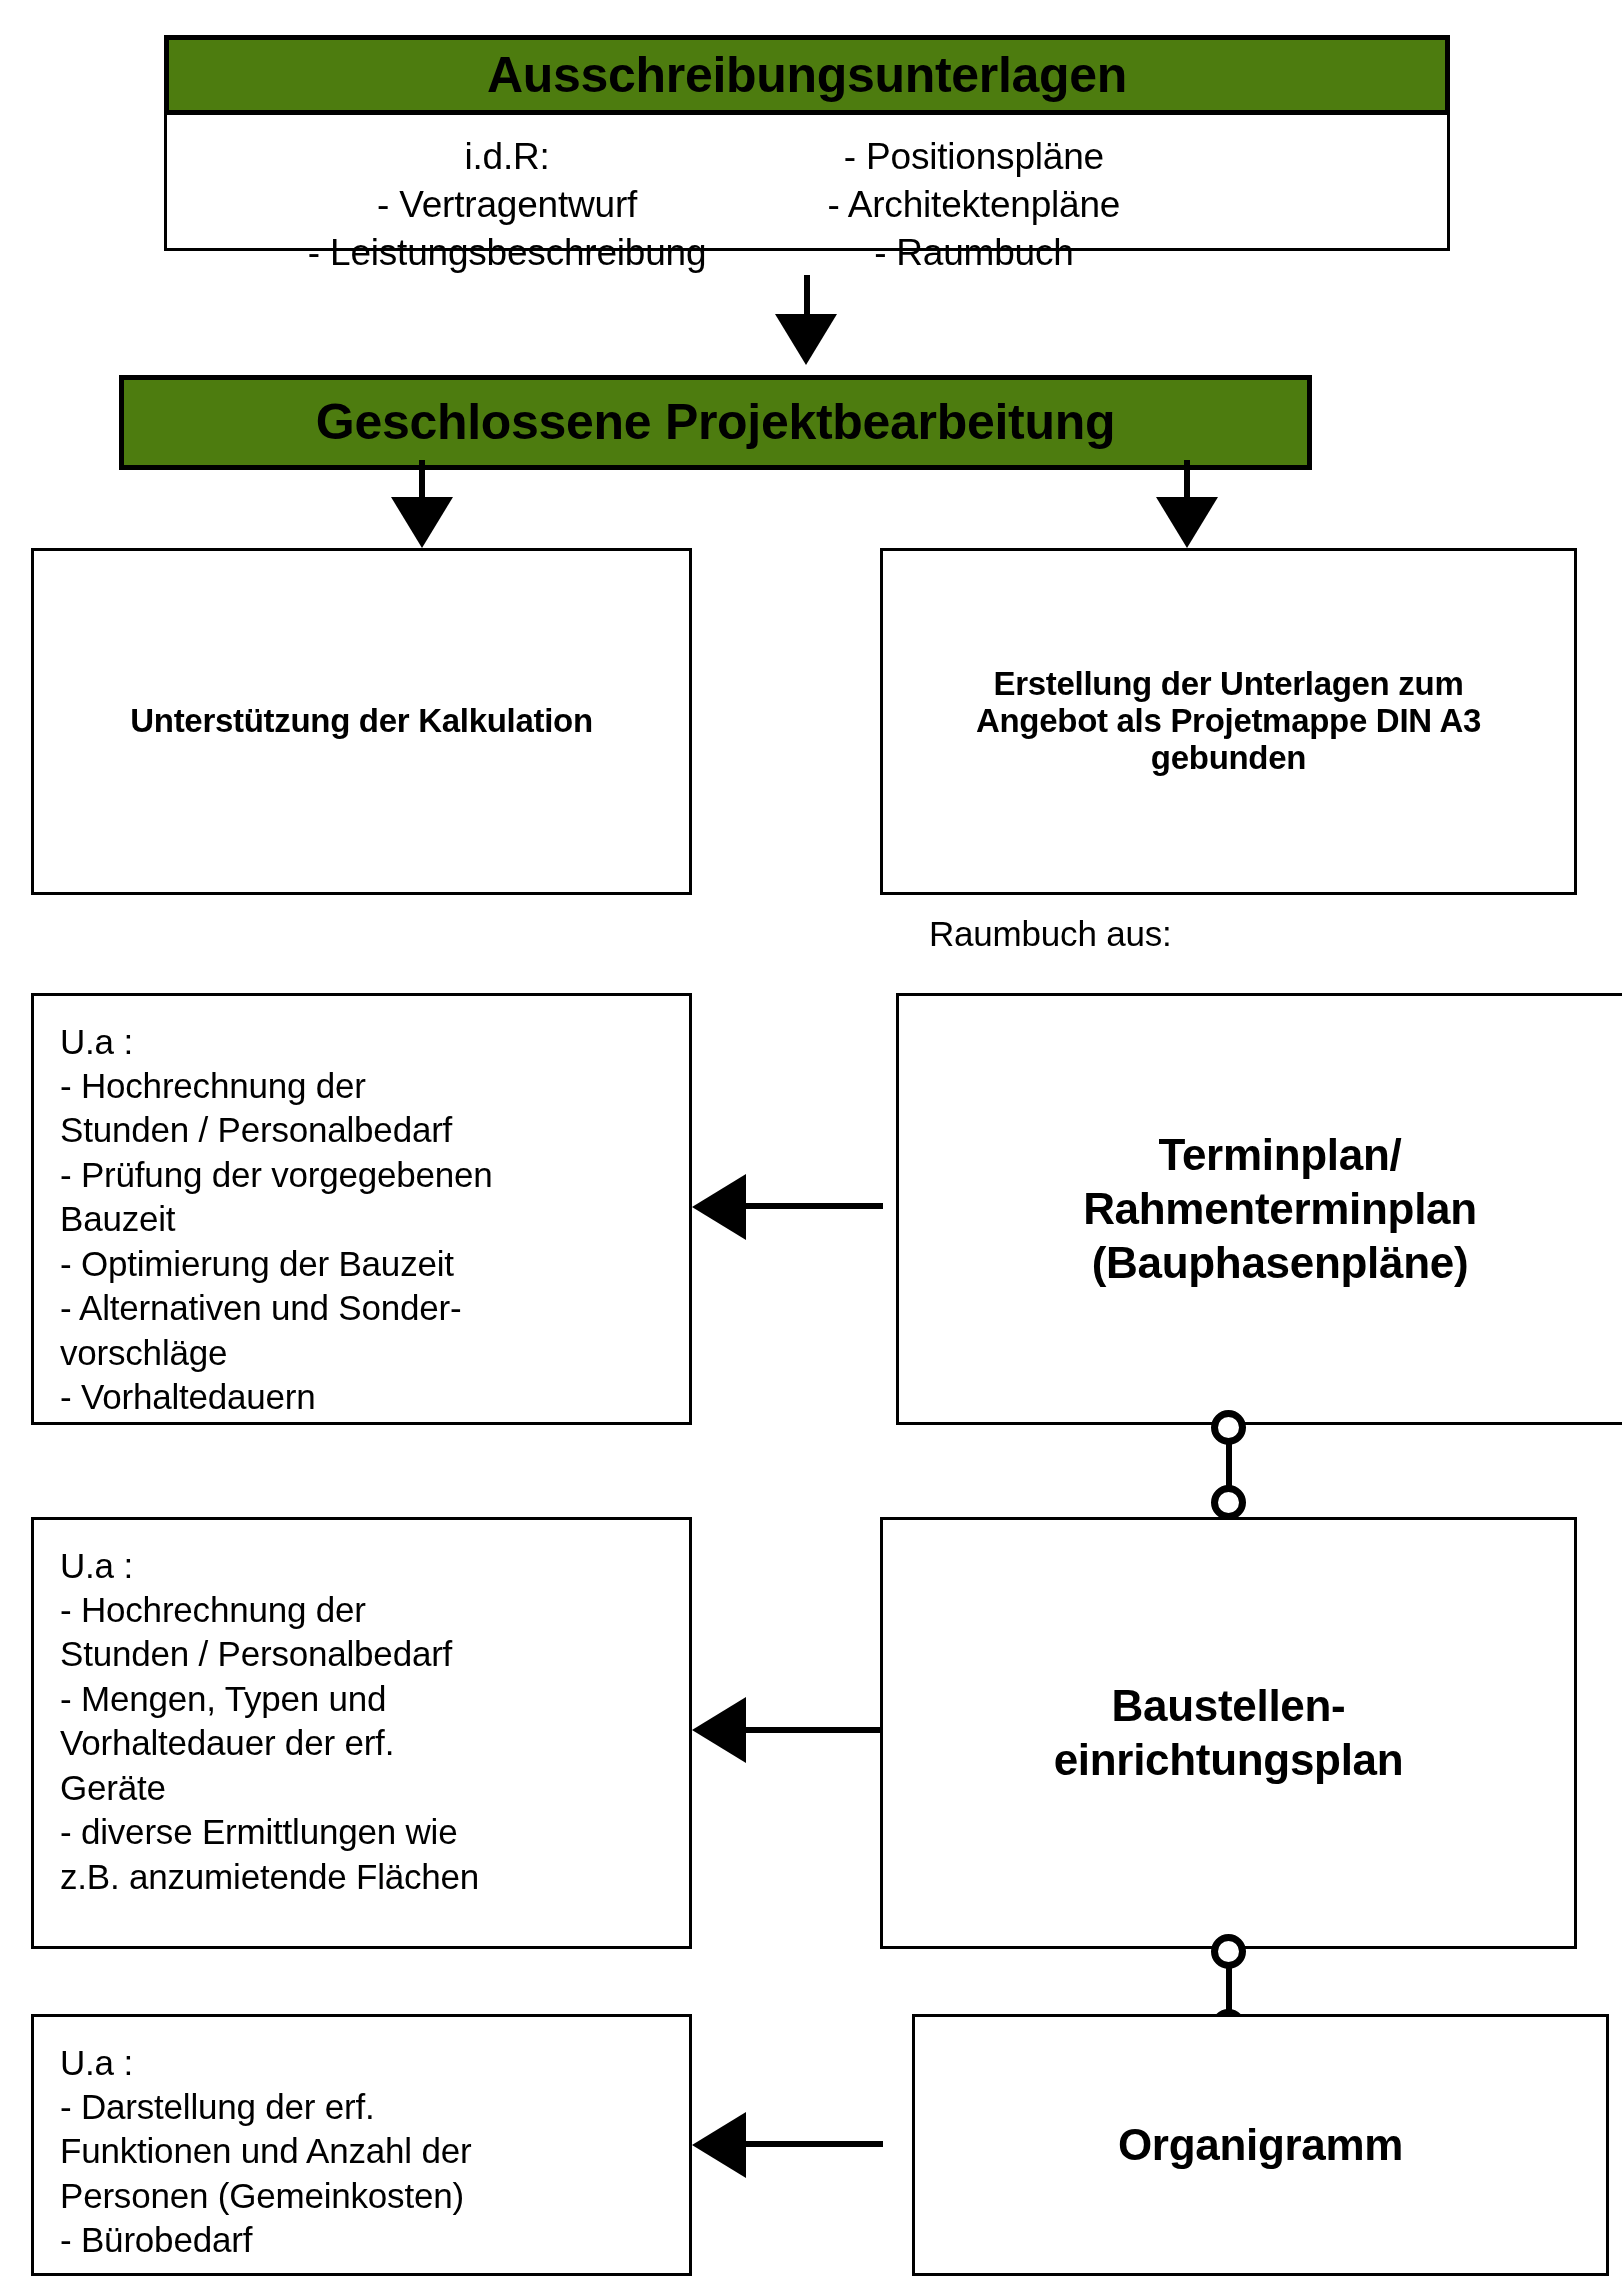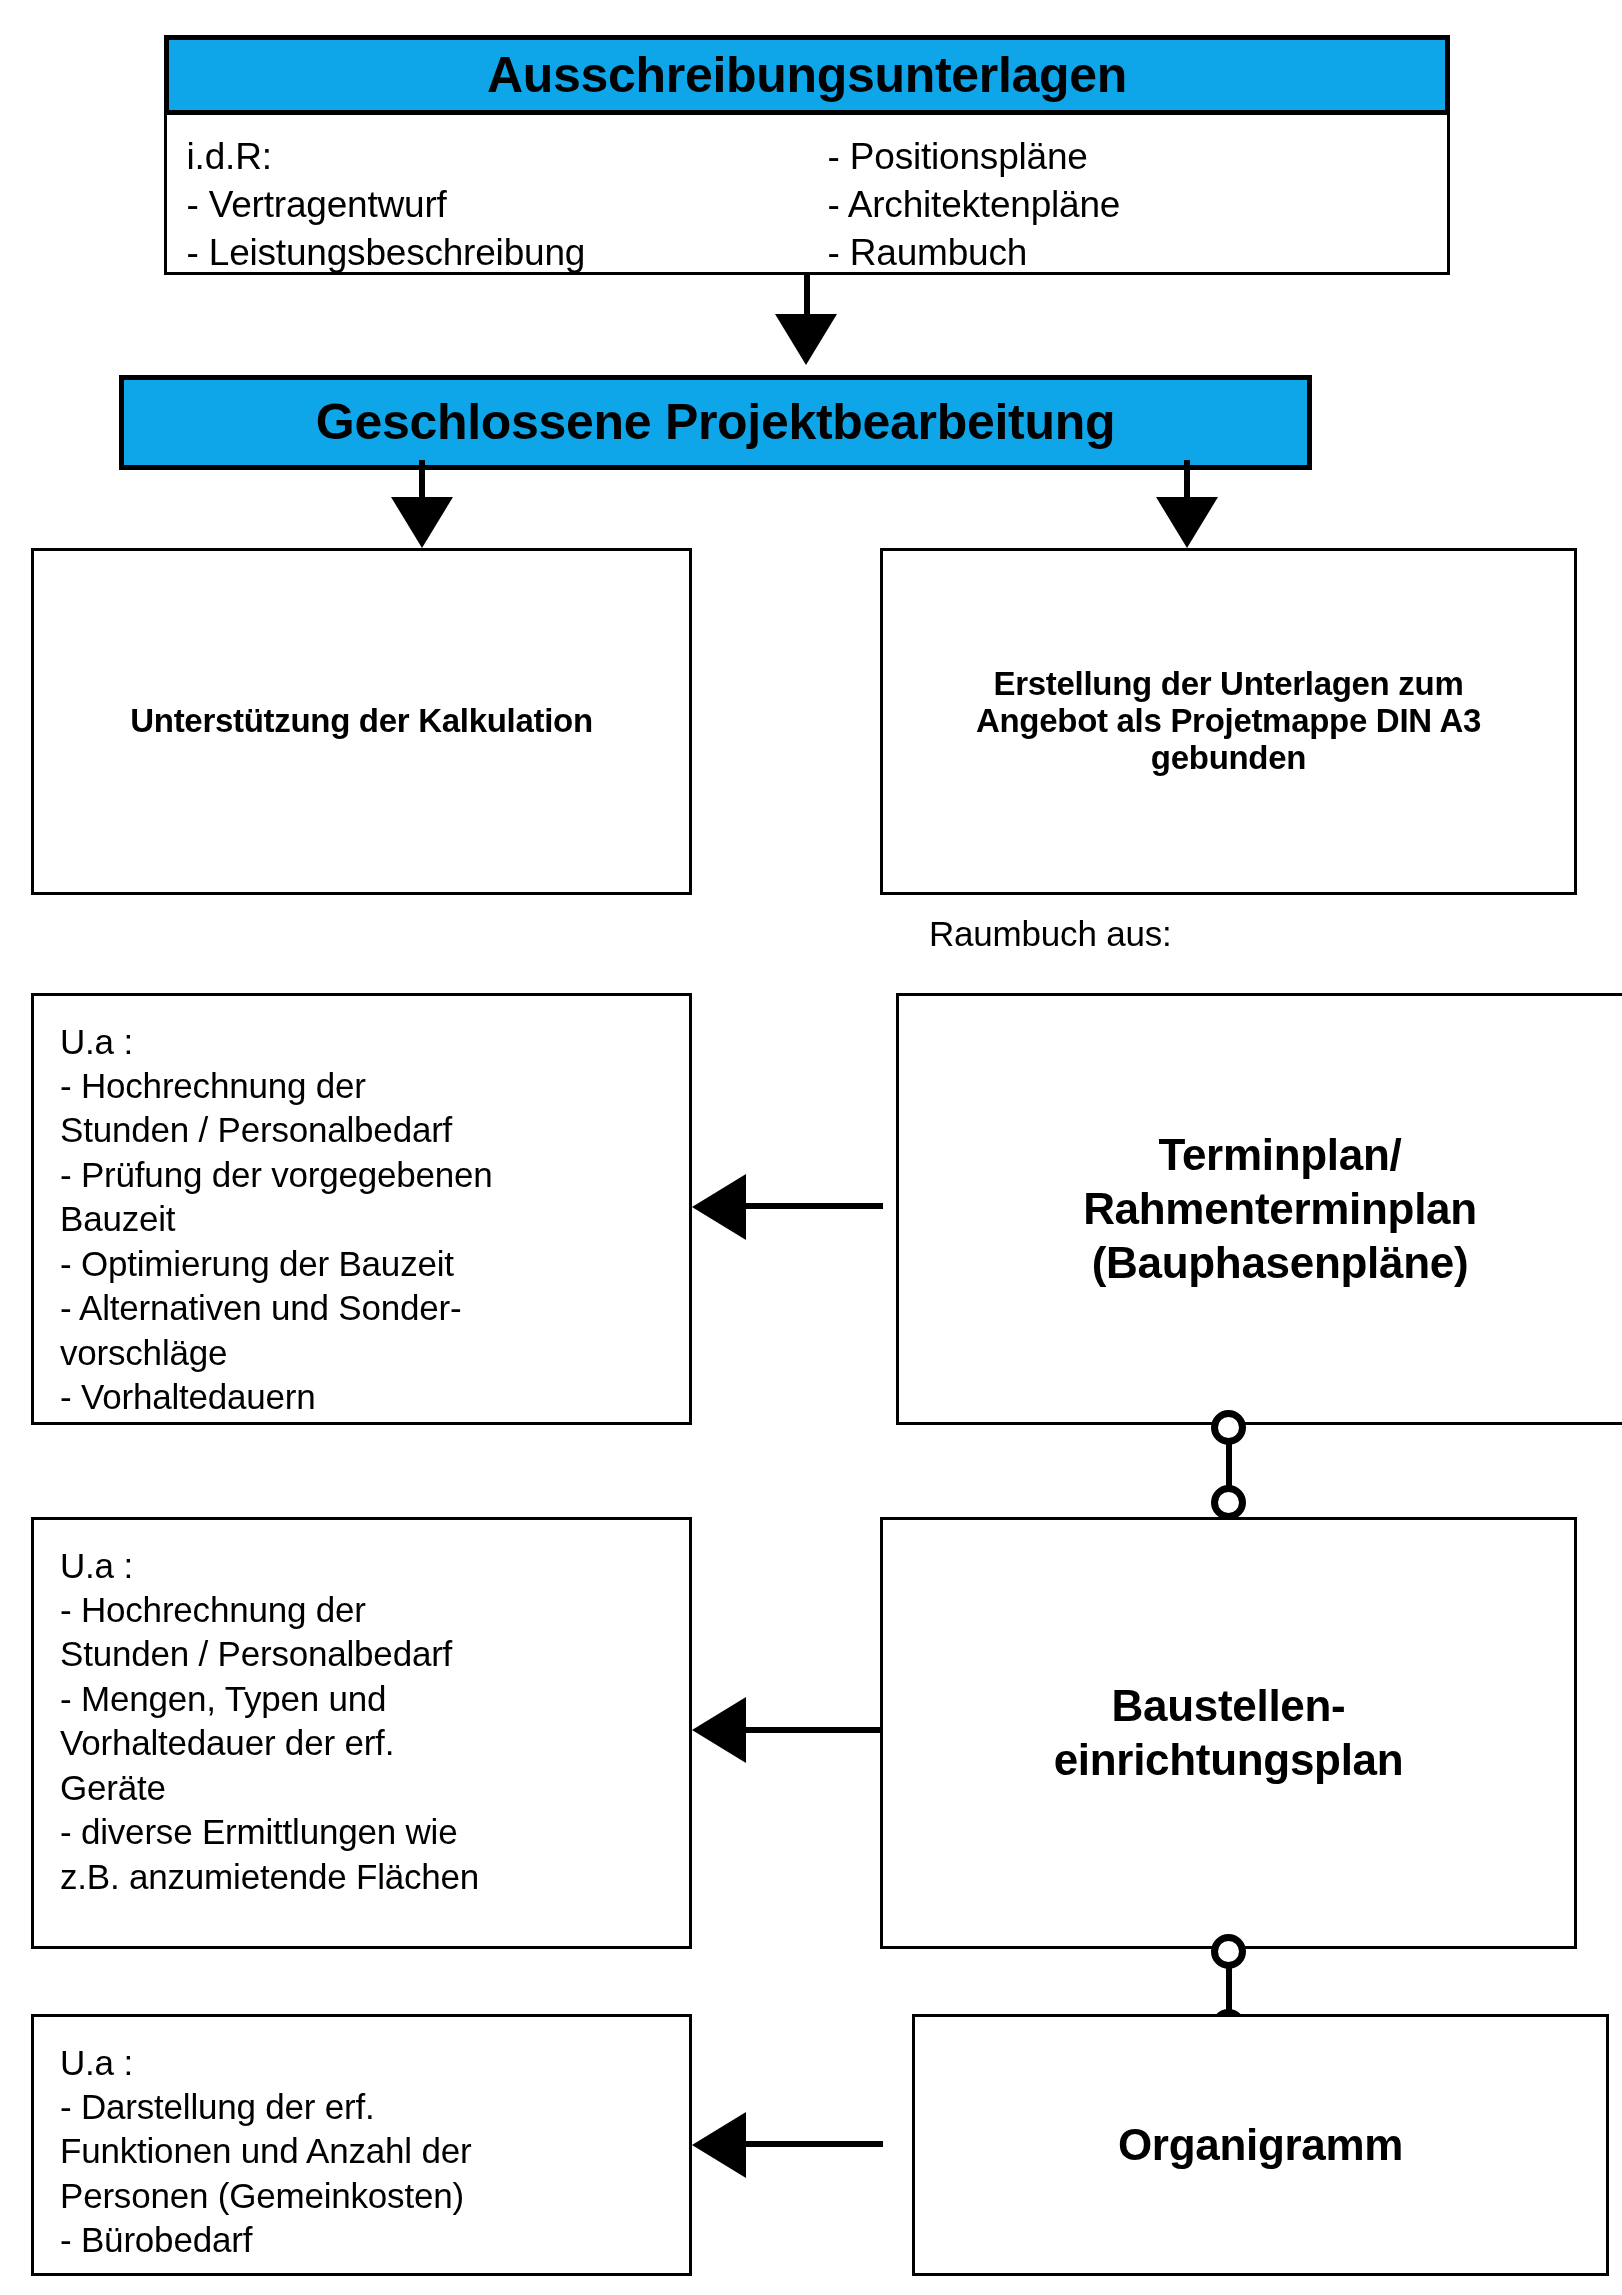--- a/index.html
+++ b/index.html
@@ -23,21 +23,21 @@
     box-sizing: border-box;
     background: #ffffff;
     border: 3.9px solid #000000;
   }
   .box-thin {
     border-width: 3.3px;
   }
   .box-head {
     position: absolute;
     box-sizing: border-box;
-    background: #0ea5e9;
+    background: #4d7c0f;
     border: 5.9px solid #000000;
   }
   .ctr {
     display: flex;
     align-items: center;
     justify-content: center;
     text-align: center;
   }
   .title-xl {
     font-size: 50px;
@@ -119,21 +119,21 @@
 </style>
 </head>
 <body>
 
 <div id="page">
 
   <div class="box-head ctr" style="left:164px; top:35px; width:1286px; height:80px;">
     <span class="title-xl">Ausschreibungsunterlagen</span>
   </div>
 
-  <div class="box box-thin" style="left:164px; top:115px; width:1286px; height:160px; border-width:3.3px; border-top:none;">
+  <div class="box box-thin" style="left:164px; top:115px; width:1286px; height:136px; border-width:3.3px; border-top:none;text-align:center;">
     <div class="twocol" style="padding:18.3px 0 0 19.6px;">
       <div class="body-txt" style="white-space:pre-line;">i.d.R:
 - Vertragentwurf
 - Leistungsbeschreibung</div>
       <div class="body-txt" style="white-space:pre-line;">- Positionspläne
 - Architektenpläne
 - Raumbuch</div>
     </div>
   </div>
 

